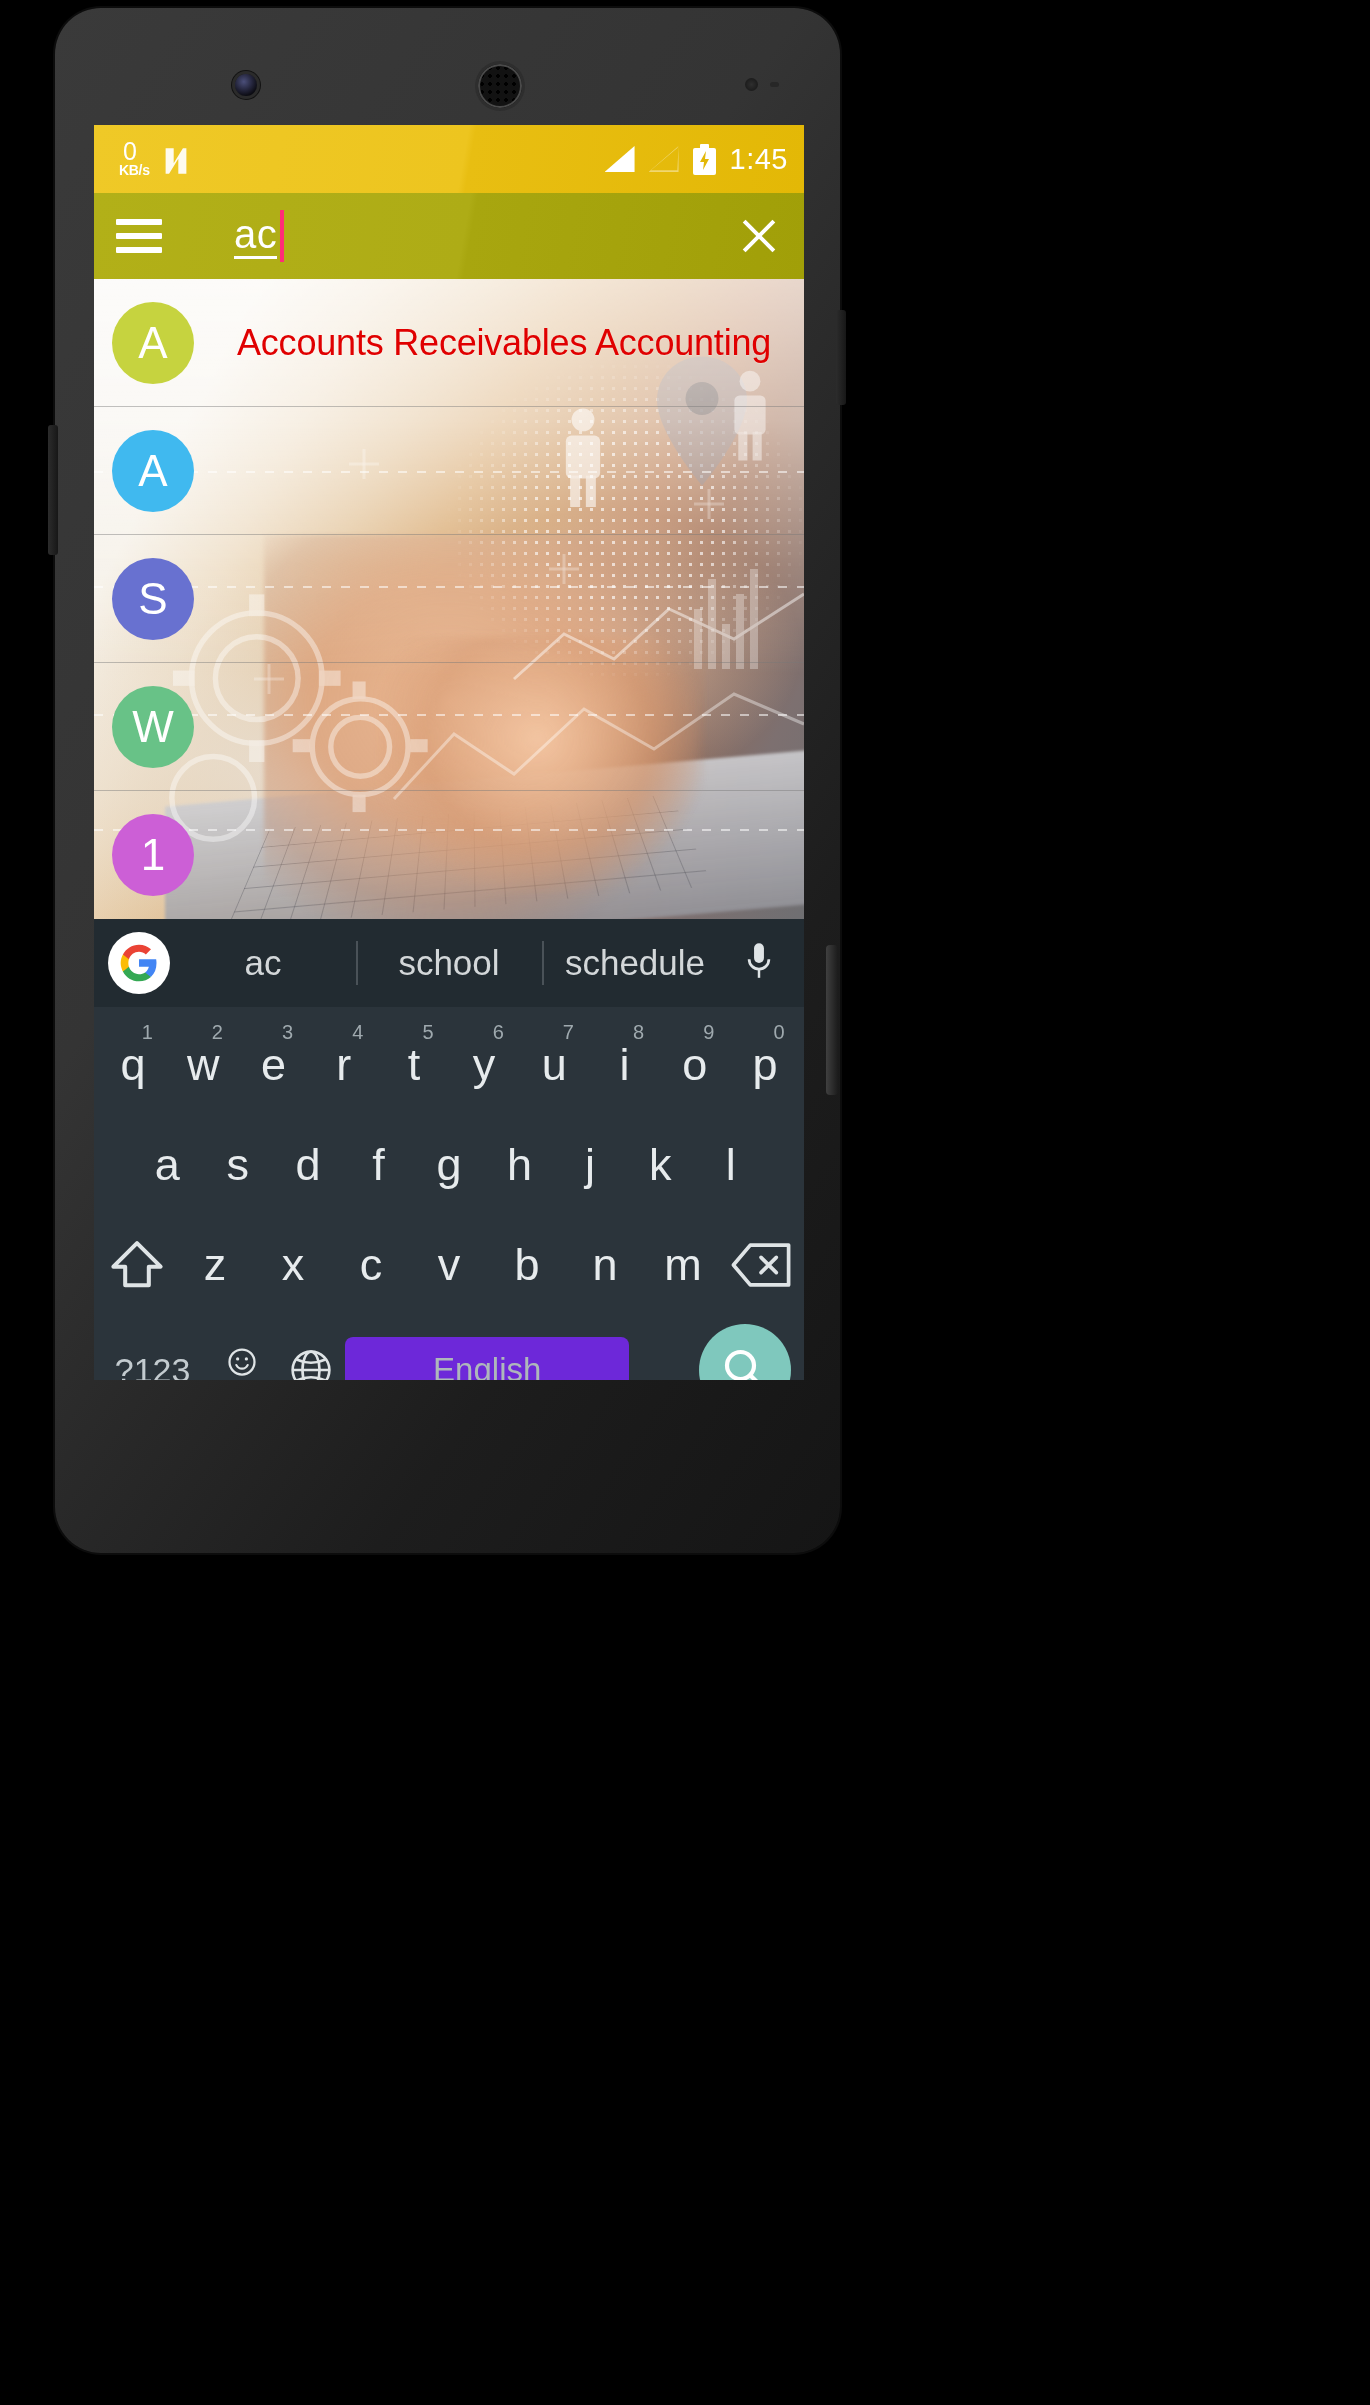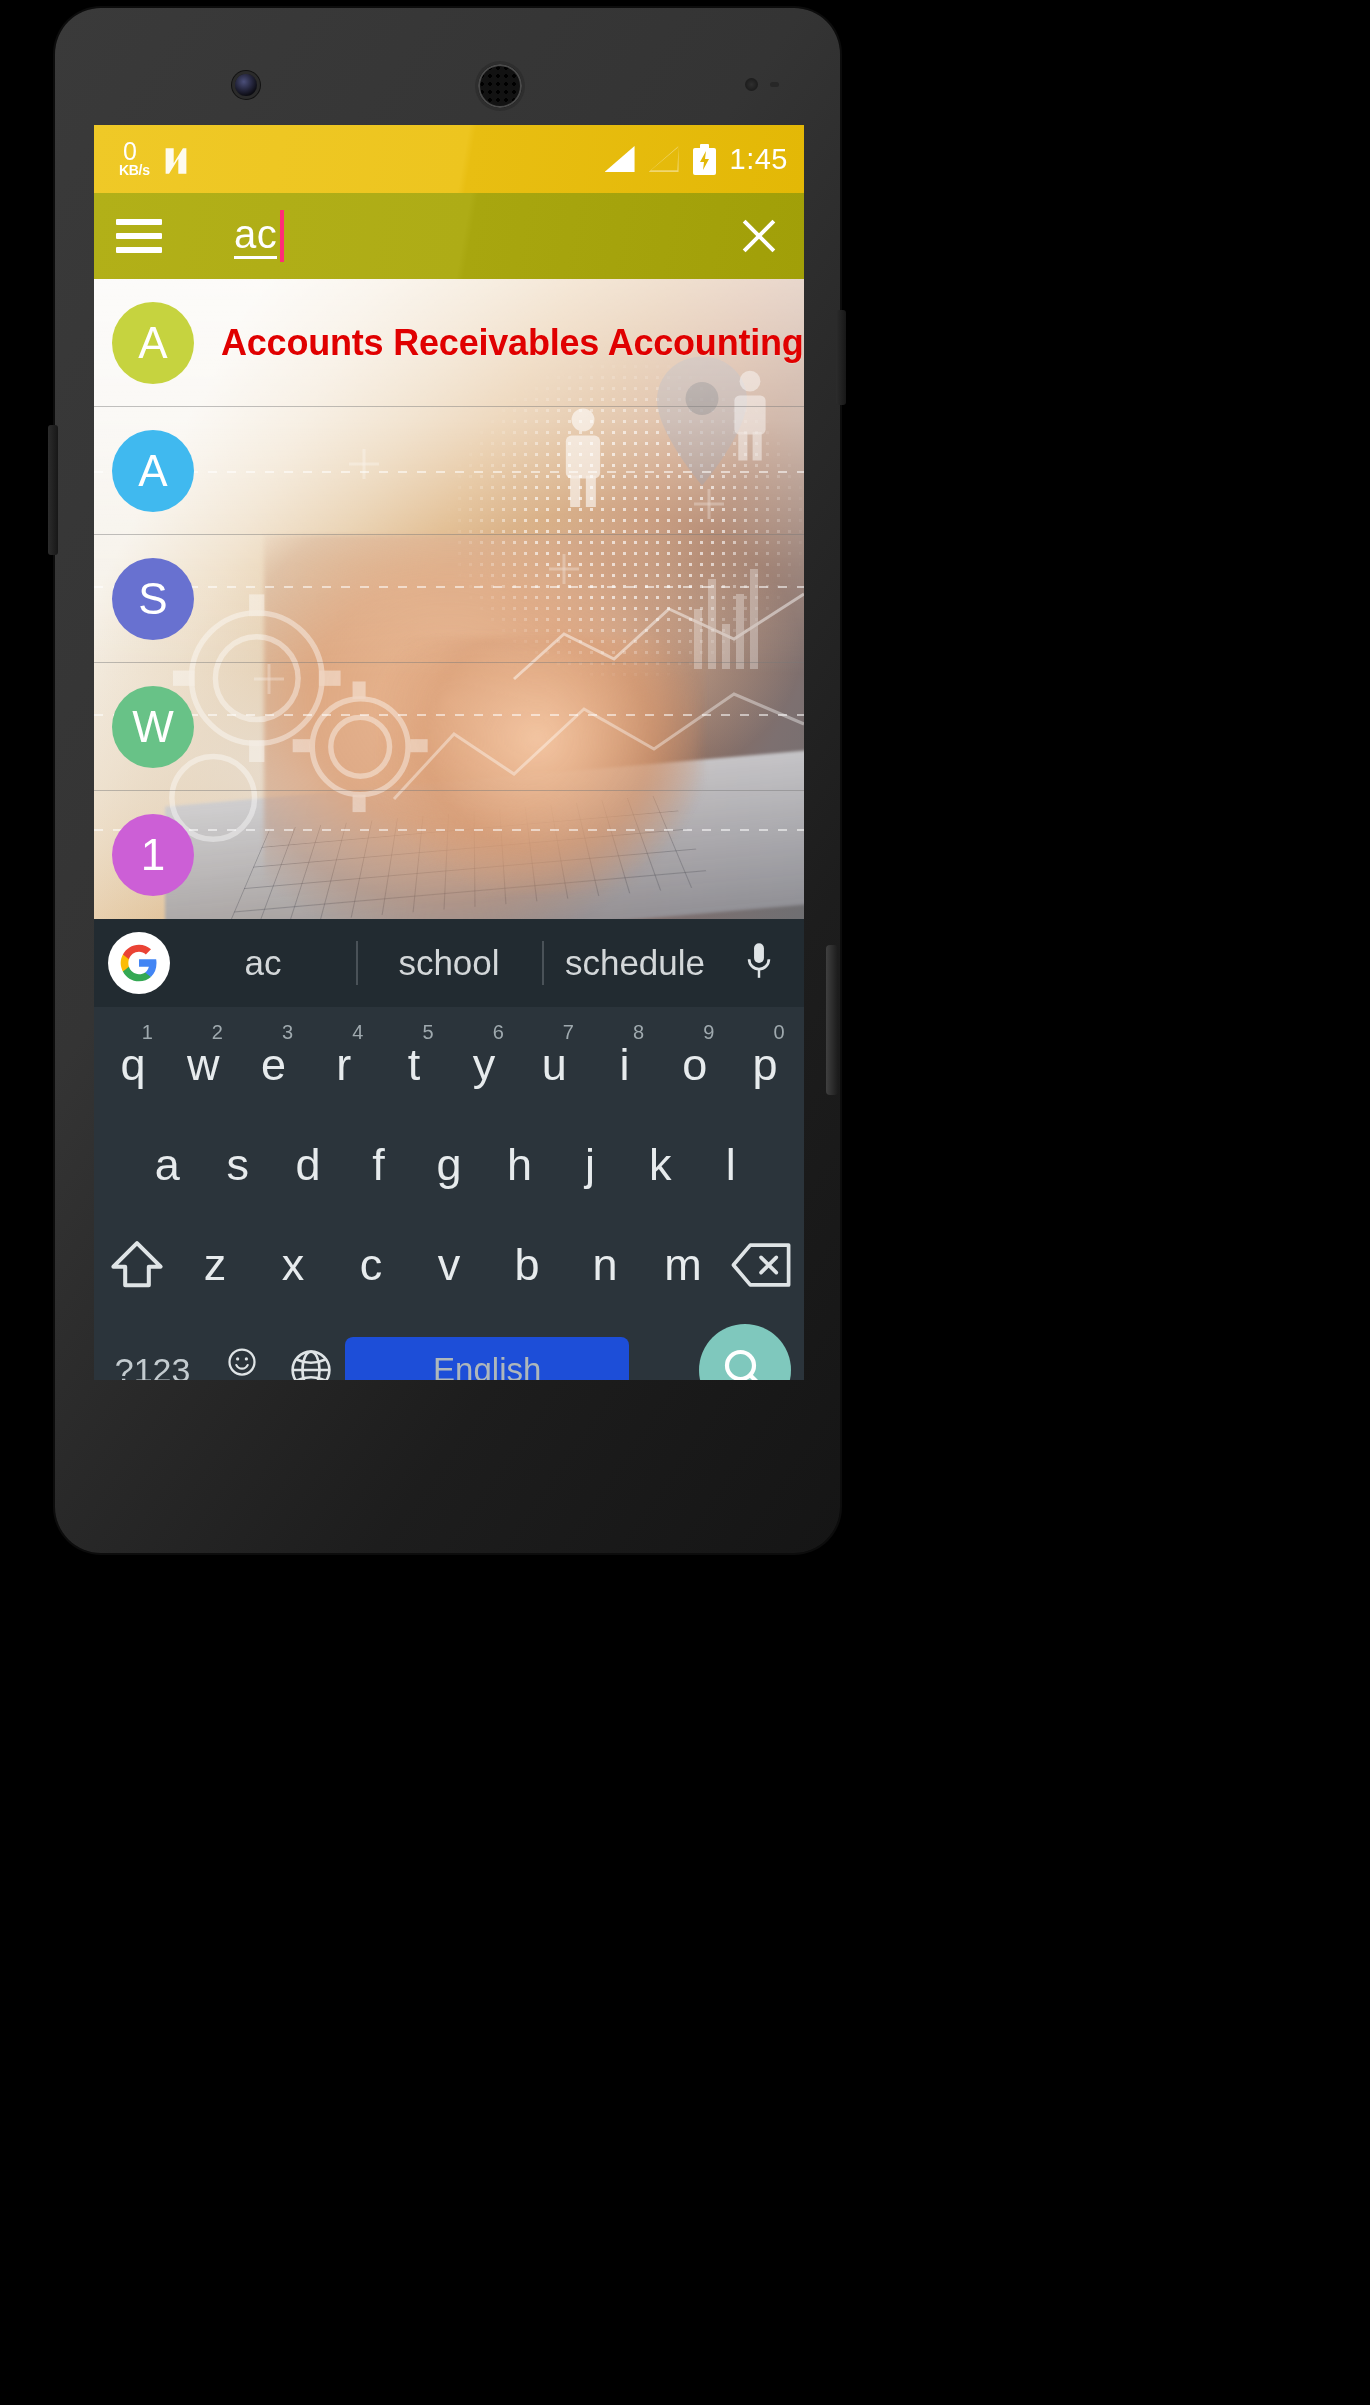--- a/index.html
+++ b/index.html
@@ -136,21 +136,21 @@
     position:relative; height:128px; display:flex; align-items:center; padding:0 0 0 18px;
     border-bottom:1px solid rgba(120,120,120,.45); z-index:3;
   }
   .list-row:last-child{ border-bottom:none; }
   .avatar{
     width:82px; height:82px; border-radius:50%; flex:none;
     display:flex; align-items:center; justify-content:center;
     color:#fff; font-size:44px; font-weight:300; line-height:1;
   }
   .row-title{
-    margin-left:27px; color:#e00000; font-size:36px; font-weight:bold;
+    margin-left:43px; color:#e00000; font-size:36px; font-weight:normal;
     letter-spacing:-.2px; white-space:nowrap;
     text-shadow:0 1px 1px rgba(255,255,255,.25);
   }
 
   
   #keyboard{ position:relative; background:#2b343b; height:auto; }
   #suggestion-strip{
     height:88px; background:#222b31; display:flex; align-items:center; padding:0 14px;
   }
   #google-logo{ width:62px; height:62px; border-radius:50%; background:#fff;
@@ -177,21 +177,21 @@
   #backspace-key svg{ width:62px; height:46px; }
 
   .krow.r4{ height:110px; }
   #sym-key{ flex:1.5; font-size:34px; color:#c3cbcf; }
   #emoji-key{ flex:.95; }
   #emoji-key .emo{ position:relative; display:flex; flex-direction:column; align-items:center;}
   #emoji-key svg{ width:30px; height:30px; }
   #emoji-key .comma{ font-size:30px; line-height:.5; margin-top:2px; color:#dde2e4;}
   #globe-key{ flex:.95; }
   #globe-key svg{ width:42px; height:42px; }
-  #space-key{ flex:3.9; height:66px; background:#1d4ed8; border-radius:8px;
+  #space-key{ flex:3.9; height:66px; background:#6d28d9; border-radius:8px;
     display:flex; align-items:center; justify-content:center;
     color:#aeb7bb; font-size:33px; }
   #period-key{ flex:.85; font-size:45px; }
   #enter-key{ flex:1.5; display:flex; align-items:center; justify-content:center; }
   #enter-circle{ width:92px; height:92px; border-radius:50%; background:#7fc8bd;
     display:flex; align-items:center; justify-content:center; }
   #enter-circle svg{ width:48px; height:48px; }
 </style>
 </head>
 <body>

